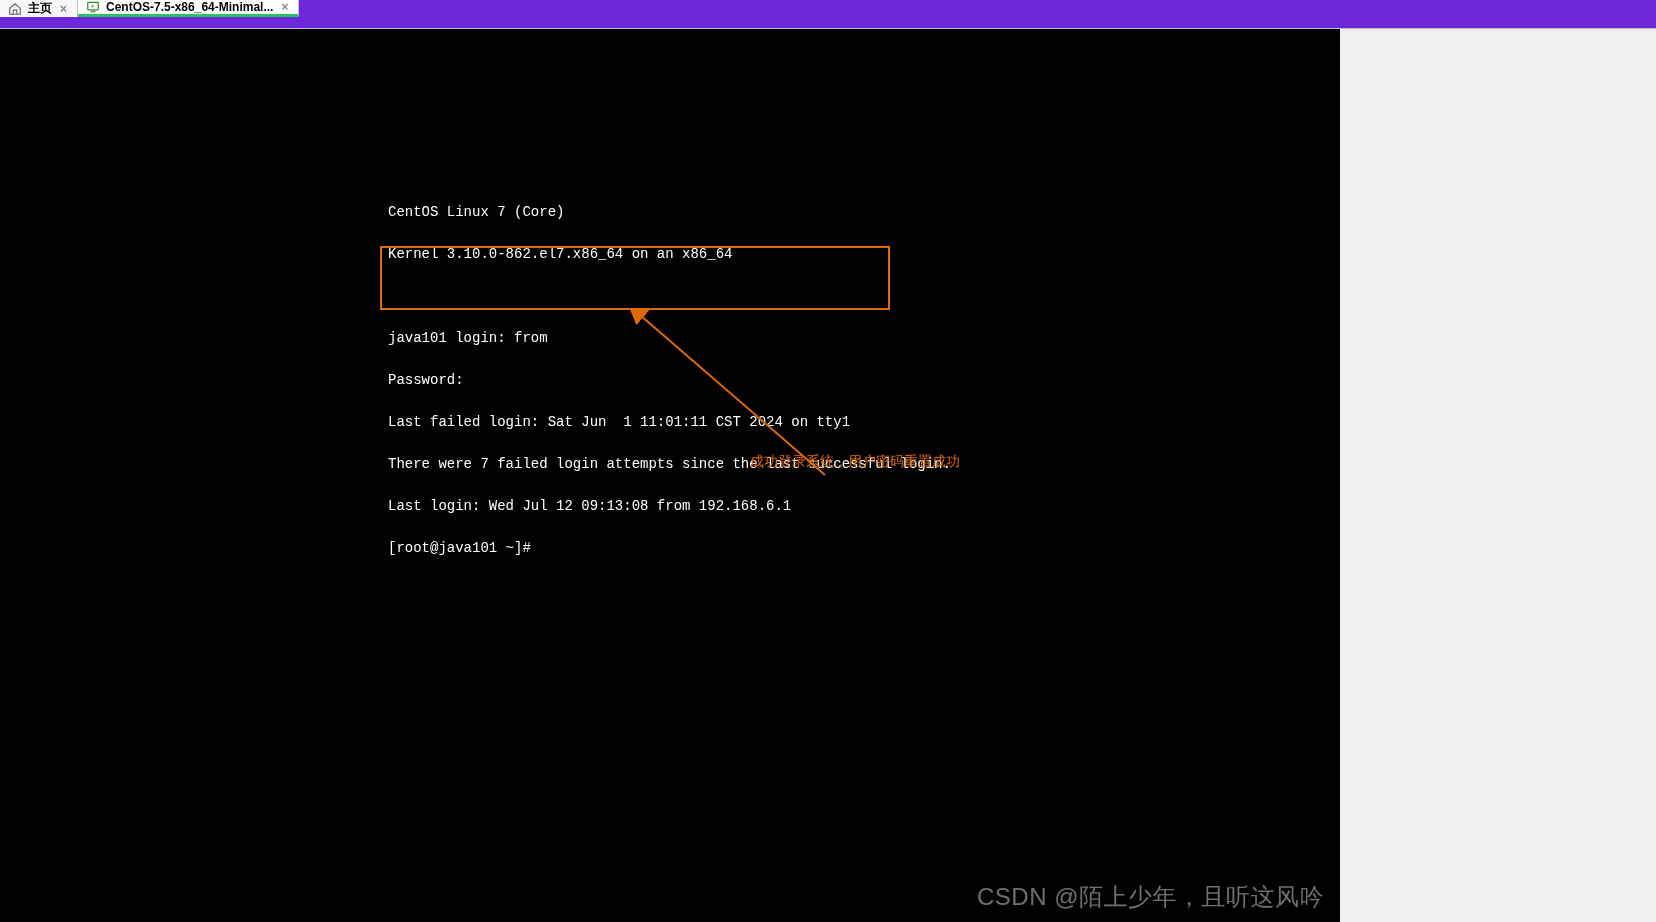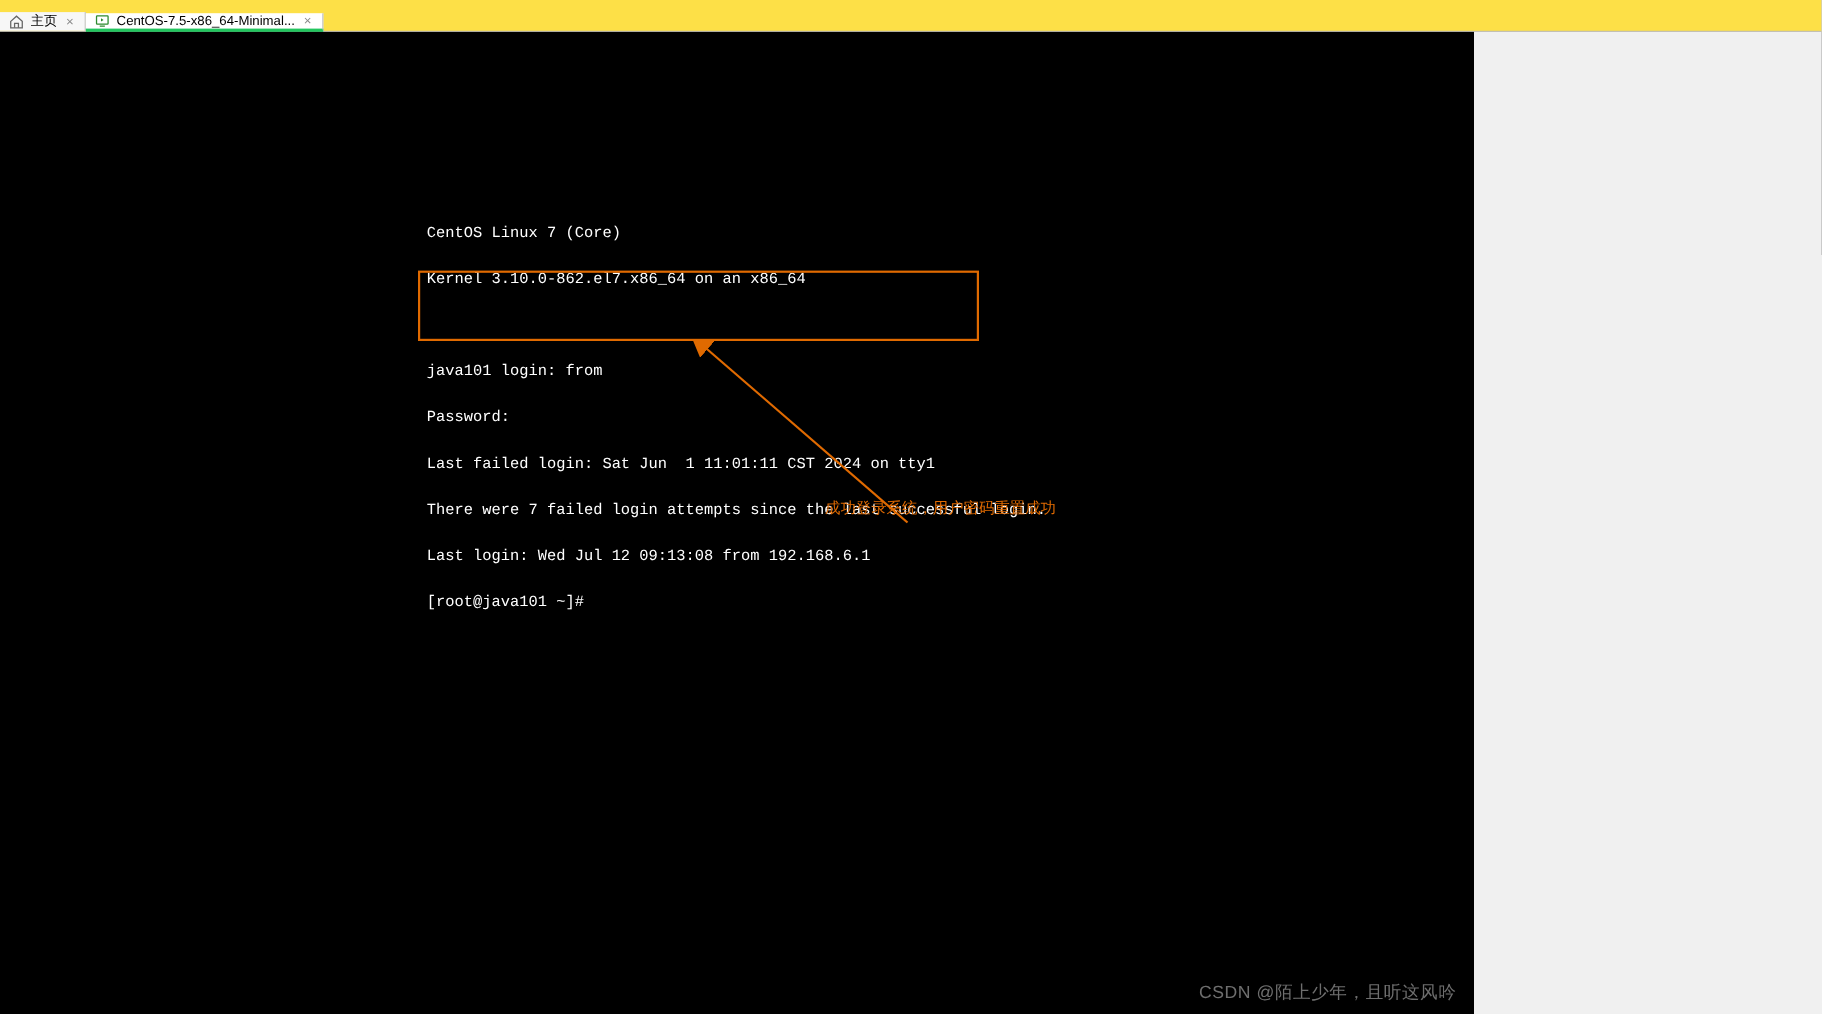--- a/index.html
+++ b/index.html
@@ -6,26 +6,27 @@
     margin: 0;
     padding: 0;
     width: 1656px;
     height: 922px;
     font-family: "Microsoft YaHei", Arial, sans-serif;
     background: #f0f0f0;
     overflow: hidden;
   }
   .tab-bar {
     height: 28px;
-    background: #fde047;
+    background: #6d28d9;
     border-bottom: 1px solid #bdbdbd;
     display: flex;
-    align-items: flex-end;
+    align-items: flex-start;
     font-size: 12px;
     user-select: none;
+    font-weight: bold;
   }
   .tab {
     display: flex;
     align-items: center;
     padding: 0 8px;
     border-right: 1px solid #bdbdbd;
     background: #f7f7f7;
     gap: 6px;
     cursor: pointer;
     max-width: 220px;
@@ -96,21 +97,21 @@
     font-size: 14px;
     font-weight: normal;
     white-space: nowrap;
   }
 
   .watermark {
     position: absolute;
     right: 16px;
     bottom: 10px;
     color: rgba(200,200,200,0.55);
-    font-size: 16px;
+    font-size: 24px;
     letter-spacing: 0.5px;
     white-space: nowrap;
     pointer-events: none;
   }
 </style>
 </head>
 <body>
 
 <div class="tab-bar">
   <div class="tab">

